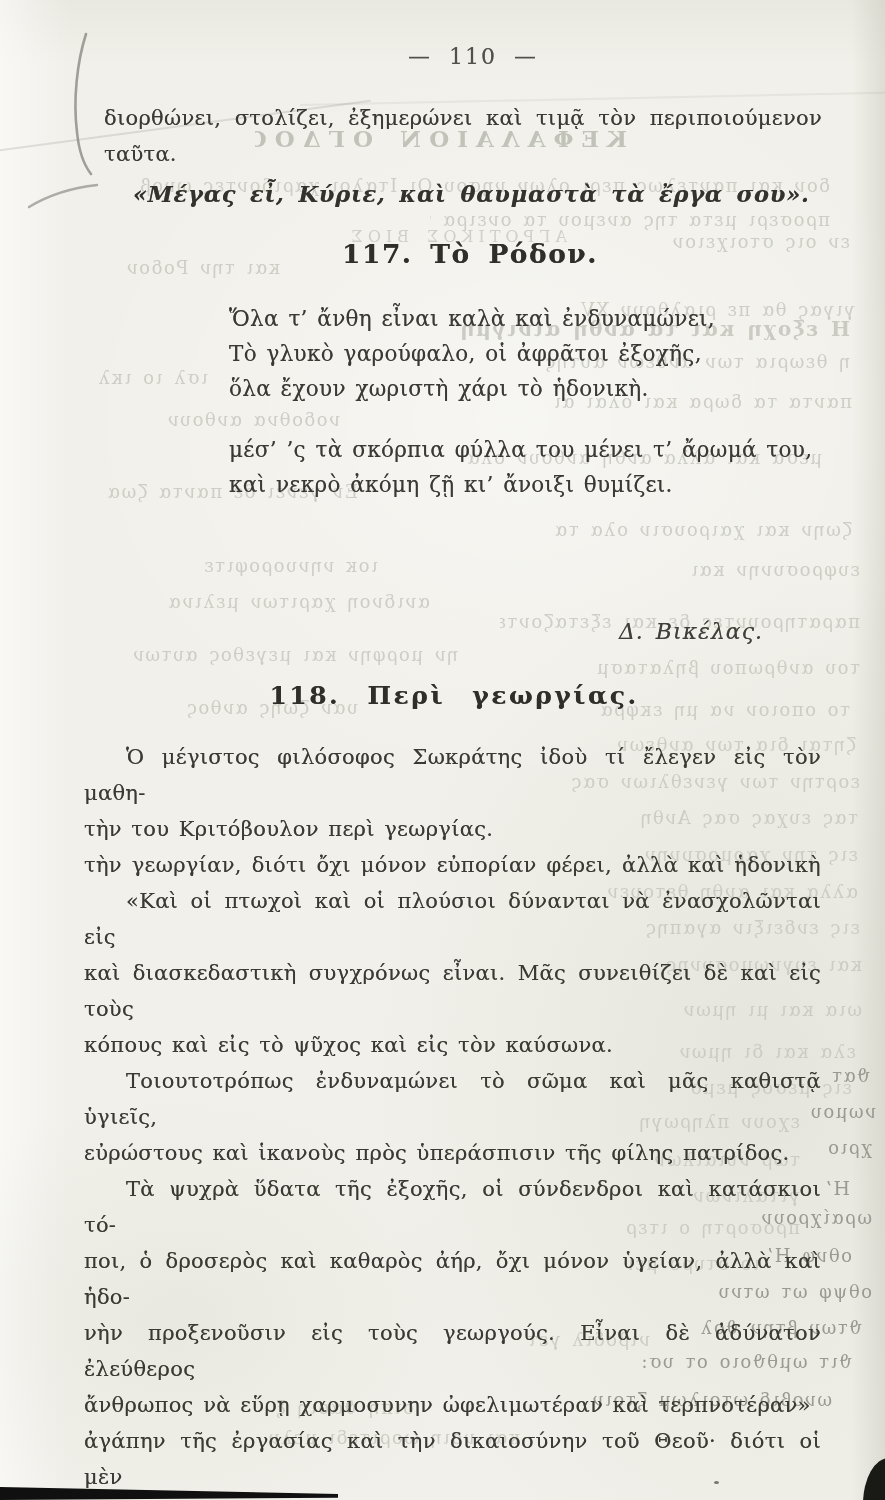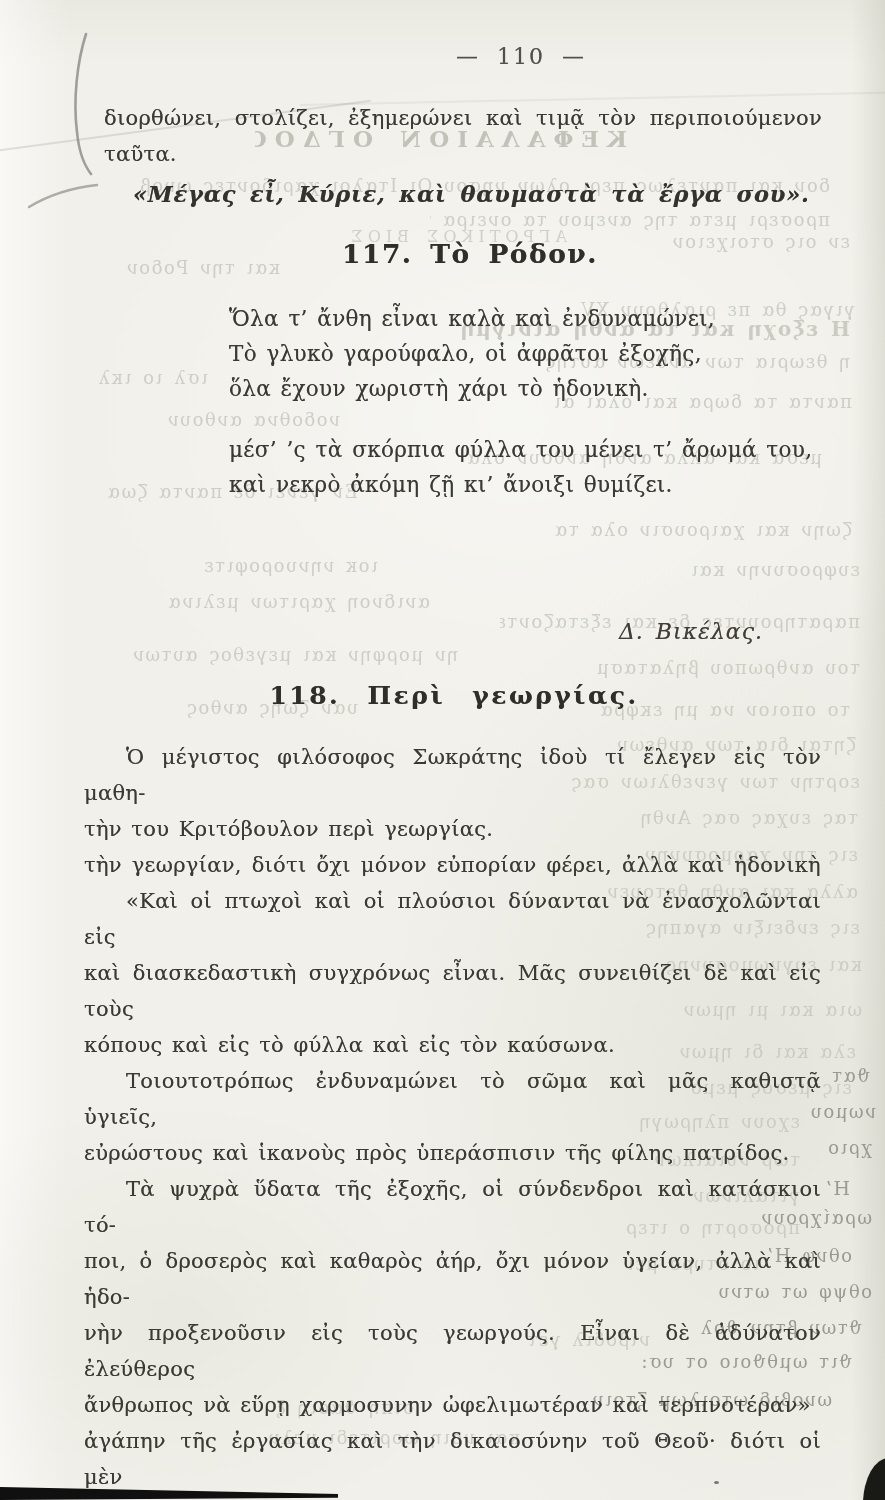--- a/index.html
+++ b/index.html
@@ -24,21 +24,21 @@
   }
   .bleed.caps{font-weight:bold;letter-spacing:8px;color:#b9bcb1;opacity:.85;}
   .bleed.caps2{letter-spacing:5px;color:#c7c9bf;}
   .bleed.bold{font-weight:bold;color:#c0c2b8;}
   .bleed.dark{color:#93928a;opacity:.9;filter:blur(0.35px);}
   
   .tb{position:absolute;z-index:3;color:#3b3933;text-shadow:0 0 0.5px rgba(47,45,38,0.55);}
   .bl{line-height:inherit;letter-spacing:0.3px;word-spacing:2.5px;}
   .j{text-align:justify;text-align-last:justify;}
   .ind{text-indent:42px;}
-  .page-number{top:44px;left:408px;font-size:22px;color:#52504a;letter-spacing:2px;word-spacing:8px;margin-left:48px;}
+  .page-number{top:44px;left:408px;font-size:22px;color:#52504a;letter-spacing:2px;word-spacing:8px;}
   .intro{top:100px;left:104px;width:718px;font-size:21px;line-height:36px;}
   .quote{top:181px;left:133px;font-size:22.5px;font-weight:bold;font-style:italic;
          letter-spacing:0.8px;word-spacing:5px;color:#34322c;}
   .h117{top:238px;left:102px;width:736px;text-align:center;font-size:26.5px;font-weight:bold;
         letter-spacing:1.5px;word-spacing:7px;color:#302e28;margin:0;}
   .h118{top:677px;left:82px;width:736px;text-align:center;font-size:25px;font-weight:bold;
         letter-spacing:2.5px;word-spacing:16px;color:#302e28;margin:4px;}
   .poem{top:301px;left:229px;font-size:21.5px;line-height:35px;}
   .stanza2{margin-top:26px;}
   .signature{top:619px;left:86px;width:677px;text-align:right;font-style:italic;
@@ -146,21 +146,21 @@
   </div>
   <div class="tb signature">Δ. Βικέλας.</div>
 
   <h2 class="tb h118">118. Περὶ γεωργίας.</h2>
   <div class="tb body-col">
       <div class="bl j ind">Ὁ μέγιστος φιλόσοφος Σωκράτης ἰδοὺ τί ἔλεγεν εἰς τὸν μαθη-</div>
       <div class="bl">τὴν του Κριτόβουλον περὶ γεωργίας.</div>
       <div class="bl j">τὴν γεωργίαν, διότι ὄχι μόνον εὐπορίαν φέρει, ἀλλὰ καὶ ἡδονικὴ</div>
       <div class="bl j ind">«Καὶ οἱ πτωχοὶ καὶ οἱ πλούσιοι δύνανται νὰ ἐνασχολῶνται εἰς</div>
       <div class="bl j">καὶ διασκεδαστικὴ συγχρόνως εἶναι. Μᾶς συνειθίζει δὲ καὶ εἰς τοὺς</div>
-      <div class="bl">κόπους καὶ εἰς τὸ φύλλα καὶ εἰς τὸν καύσωνα.</div>
+      <div class="bl">κόπους καὶ εἰς τὸ ψῦχος καὶ εἰς τὸν καύσωνα.</div>
       <div class="bl j ind">Τοιουτοτρόπως ἐνδυναμώνει τὸ σῶμα καὶ μᾶς καθιστᾷ ὑγιεῖς,</div>
       <div class="bl">εὐρώστους καὶ ἱκανοὺς πρὸς ὑπεράσπισιν τῆς φίλης πατρίδος.</div>
       <div class="bl j ind">Τὰ ψυχρὰ ὕδατα τῆς ἐξοχῆς, οἱ σύνδενδροι καὶ κατάσκιοι τό-</div>
       <div class="bl j">ποι, ὁ δροσερὸς καὶ καθαρὸς ἀήρ, ὄχι μόνον ὑγείαν, ἀλλὰ καὶ ἡδο-</div>
       <div class="bl j">νὴν προξενοῦσιν εἰς τοὺς γεωργούς. Εἶναι δὲ ἀδύνατον ἐλεύθερος</div>
       <div class="bl">ἄνθρωπος νὰ εὕρῃ χαρμοσυνην ὠφελιμωτέραν καὶ τερπνοτέραν»</div>
       <div class="bl j">ἀγάπην τῆς ἐργασίας καὶ τὴν δικαιοσύνην τοῦ Θεοῦ· διότι οἱ μὲν</div>
     </div>
 
   <div class="wedge-left"></div>

